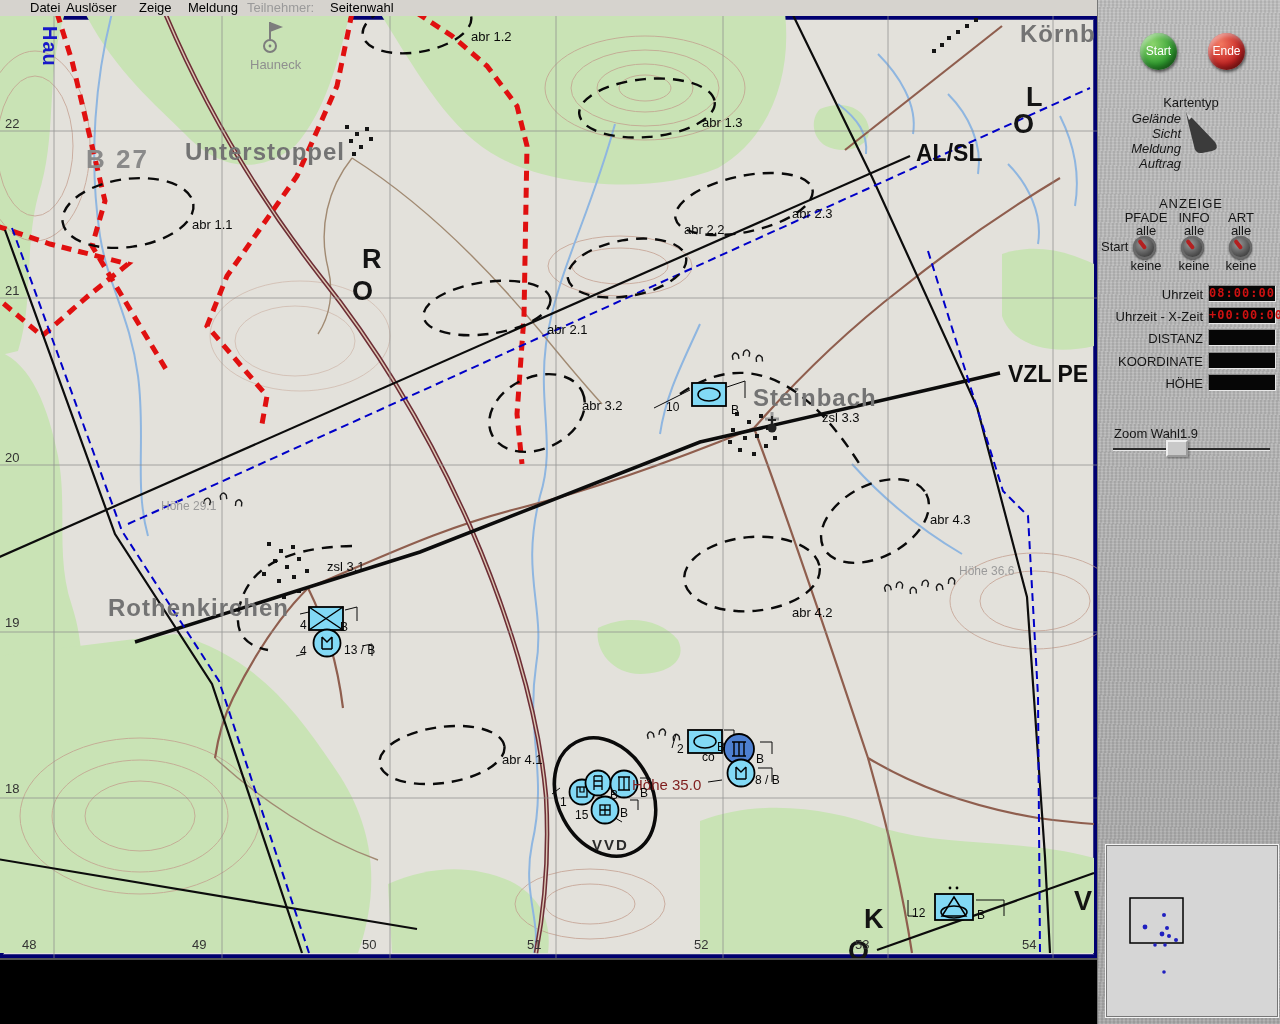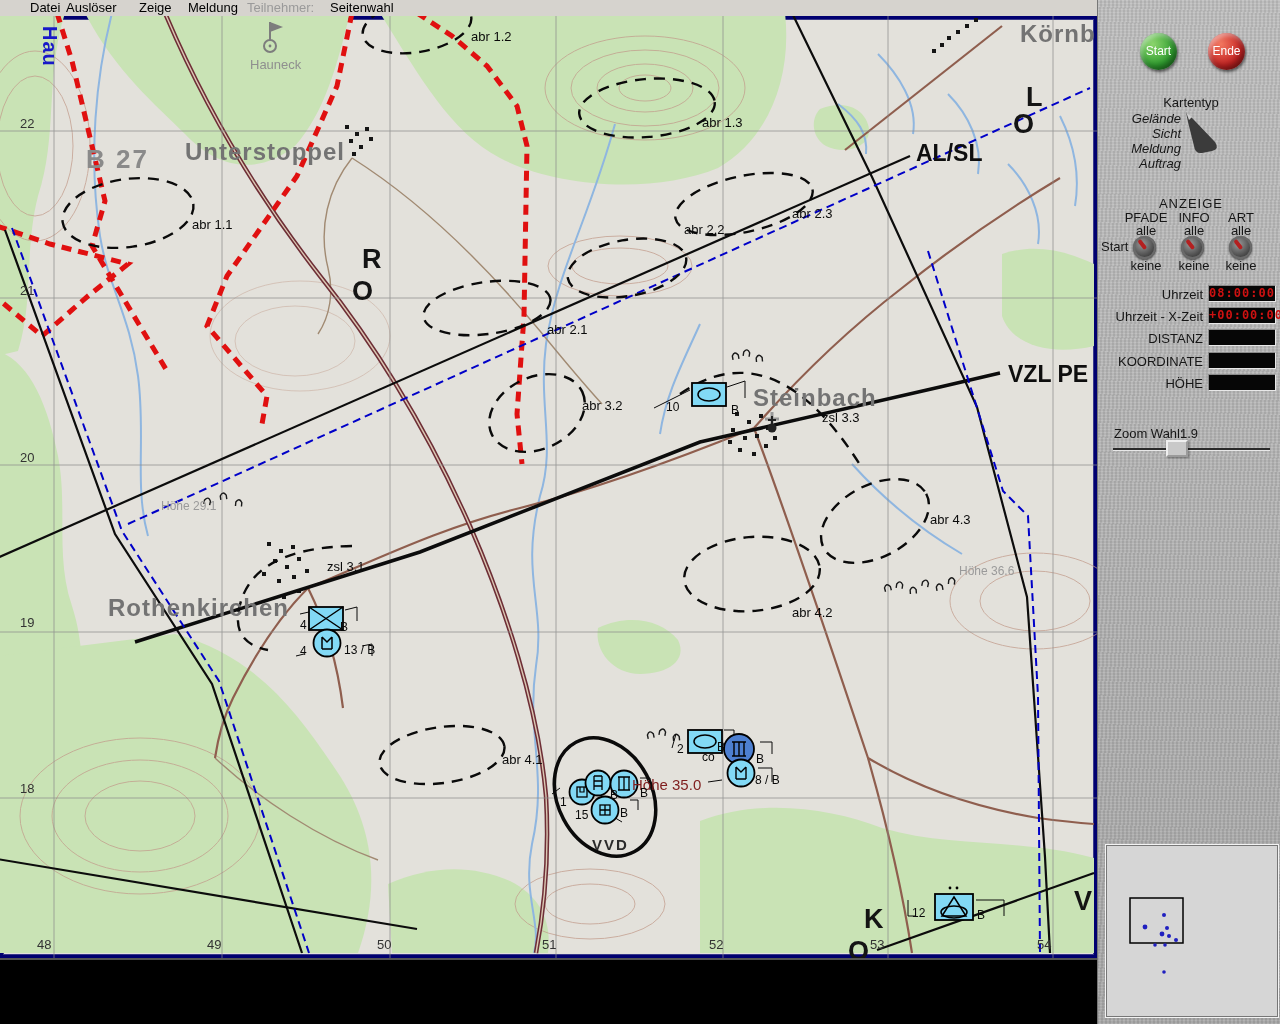--- a/index.html
+++ b/index.html
@@ -20,21 +20,21 @@
   .hamlet{font:13px/1 "Liberation Sans",sans-serif;color:#8f8f8f;}
   .roadnum{font:bold 26px/1 "Liberation Sans",sans-serif;color:#8a8a8a;letter-spacing:2px;}
   .riverlbl{font:bold 20px/1 "Liberation Sans",sans-serif;color:#1818c8;letter-spacing:1px;
     transform:rotate(90deg);transform-origin:0 0;}
   .bigletter{font:bold 27px/1 "Liberation Sans",sans-serif;color:#141414;}
   .phaselbl{font:bold 23px/1 "Liberation Sans",sans-serif;color:#0e0e0e;}
   .arealbl{font:13px/1 "Liberation Sans",sans-serif;color:#0a0a0a;}
   .htlbl{font:12px/1 "Liberation Sans",sans-serif;color:#9a9a9a;}
   .ht35{font:15px/1 "Liberation Sans",sans-serif;color:#7f1d1d;}
   .ul{font:12px/1 "Liberation Sans",sans-serif;color:#0a0a0a;}
-  .gridnum{font:13px/1 "Liberation Sans",sans-serif;color:#333;margin-left:15px;}
+  .gridnum{font:13px/1 "Liberation Sans",sans-serif;color:#333;}
   .vvdlbl{font:600 15px/1 "Liberation Sans",sans-serif;color:#2a2a2a;letter-spacing:2px;}
 
   
   #console{position:absolute;left:0;top:958px;width:1097px;height:66px;background:#000;border-top:2px solid #555;box-sizing:border-box;}
 
   
   #sidebar{position:absolute;left:1097px;top:0;width:206px;height:1024px;
     background:
       repeating-linear-gradient(94deg, rgba(255,255,255,.07) 0 2px, rgba(0,0,0,.05) 2px 4px),
       repeating-linear-gradient(0deg, rgba(255,255,255,.05) 0 1px, rgba(0,0,0,.04) 1px 3px),

